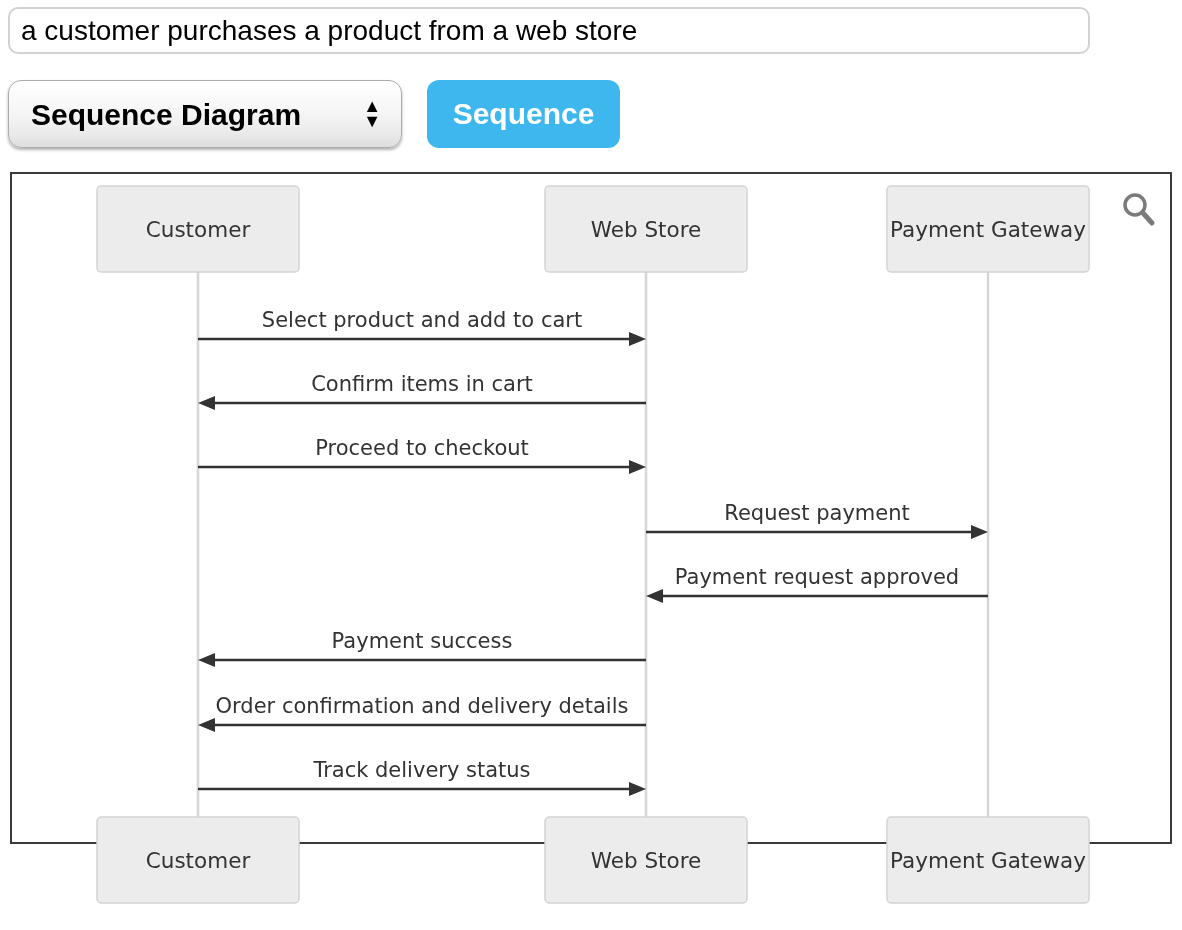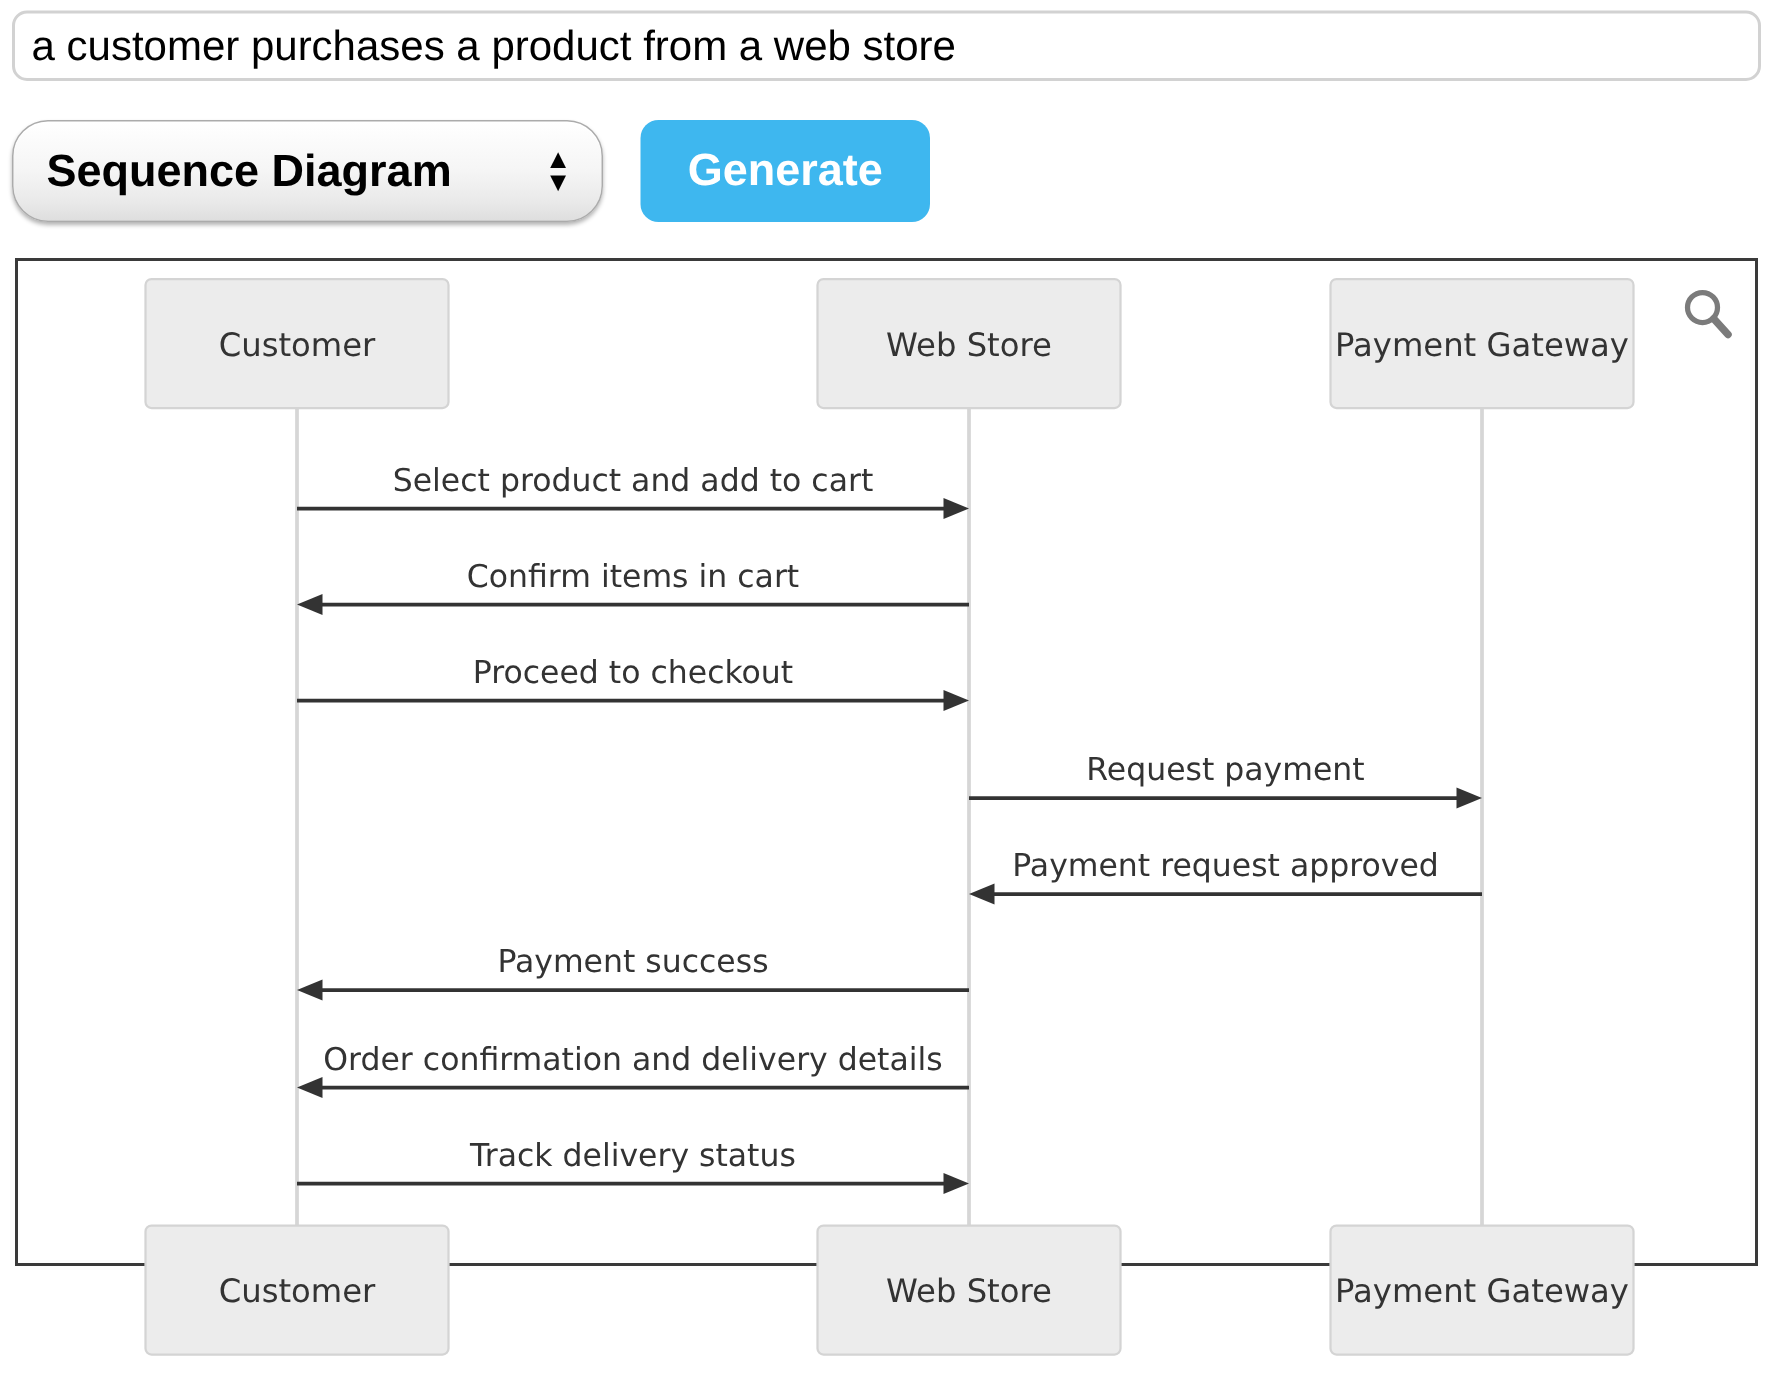--- a/index.html
+++ b/index.html
@@ -7,21 +7,21 @@
     position: relative;
     width: 1182px;
     height: 930px;
     font-family: "Liberation Sans", sans-serif;
     background: #ffffff;
     overflow: hidden;
   }
   .prompt-input {
     position: absolute;
     left: 8px; top: 7px;
-    width: 1166px; height: 47px;
+    width: 1082px; height: 47px;
     box-sizing: border-box;
     border: 2px solid #d2d2d2;
     border-radius: 10px;
     padding: 0 11px;
     font-family: "Liberation Sans", sans-serif;
     font-size: 28px;
     color: #000000;
     outline: none;
     background: #ffffff;
   }
@@ -29,21 +29,21 @@
     position: absolute;
     left: 8px; top: 80px;
     width: 394px; height: 68px;
   }
   .diagram-select {
     width: 100%; height: 100%;
     box-sizing: border-box;
     -webkit-appearance: none;
     appearance: none;
     border: 1px solid #ababab;
-    border-radius: 24px;
+    border-radius: 13px;
     background: linear-gradient(180deg, #ffffff 0%, #f5f5f5 50%, #e9e9e9 82%, #dedede 100%);
     box-shadow: 0 2px 3px rgba(0,0,0,0.30), inset 0 1px 0 #ffffff;
     font-family: "Liberation Sans", sans-serif;
     font-size: 30px;
     font-weight: 700;
     color: #000000;
     padding: 0 64px 0 22px;
     cursor: pointer;
   }
   .select-arrows {
@@ -92,21 +92,21 @@
   <div class="select-wrap">
     <select class="diagram-select">
       <option>Sequence Diagram</option>
     </select>
     <div class="select-arrows">
       <span>▲</span>
       <span>▼</span>
     </div>
   </div>
 
-  <button class="generate-btn" style="background: rgb(62, 183, 239); color: rgb(255, 255, 255);">Generate</button>
+  <button class="generate-btn" style="background: rgb(62, 183, 239); color: rgb(255, 255, 255);">Sequence</button>
 
   <div class="diagram-panel" style="border-color: rgb(58, 58, 58);">
     <svg id="seq-svg" xmlns="http://www.w3.org/2000/svg" width="1158" height="746" viewBox="0 0 1158 746">
         <line x1="186" y1="98" x2="186" y2="643" stroke="#d6d6d6" stroke-width="2.5"></line>
         <line x1="634" y1="98" x2="634" y2="643" stroke="#d6d6d6" stroke-width="2.5"></line>
         <line x1="976" y1="98" x2="976" y2="643" stroke="#d6d6d6" stroke-width="2.5"></line>
         <rect x="85" y="12" width="202" height="86" rx="4" fill="#ececec" stroke="#d4d4d4" stroke-width="1.5"></rect>
         <text x="186" y="63" text-anchor="middle" font-size="21.5" fill="#333333">Customer</text>
         <rect x="85" y="643" width="202" height="86" rx="4" fill="#ececec" stroke="#d4d4d4" stroke-width="1.5"></rect>
         <text x="186" y="694" text-anchor="middle" font-size="21.5" fill="#333333">Customer</text>

